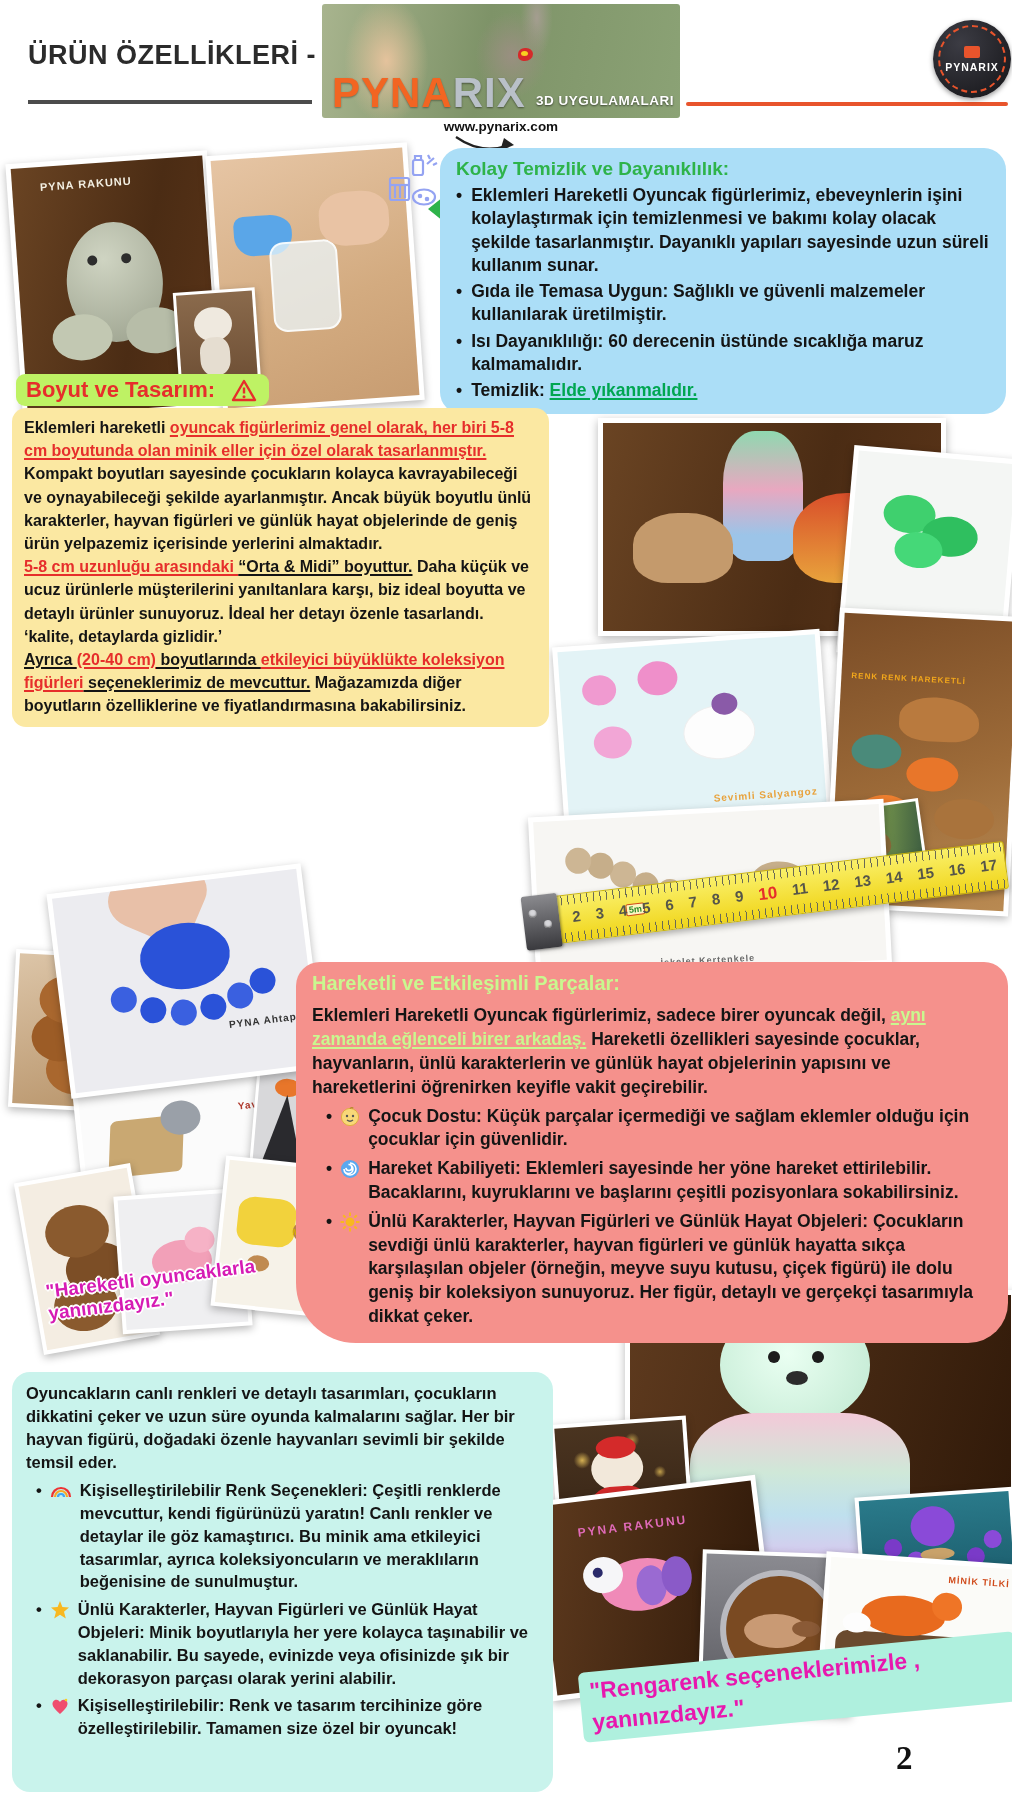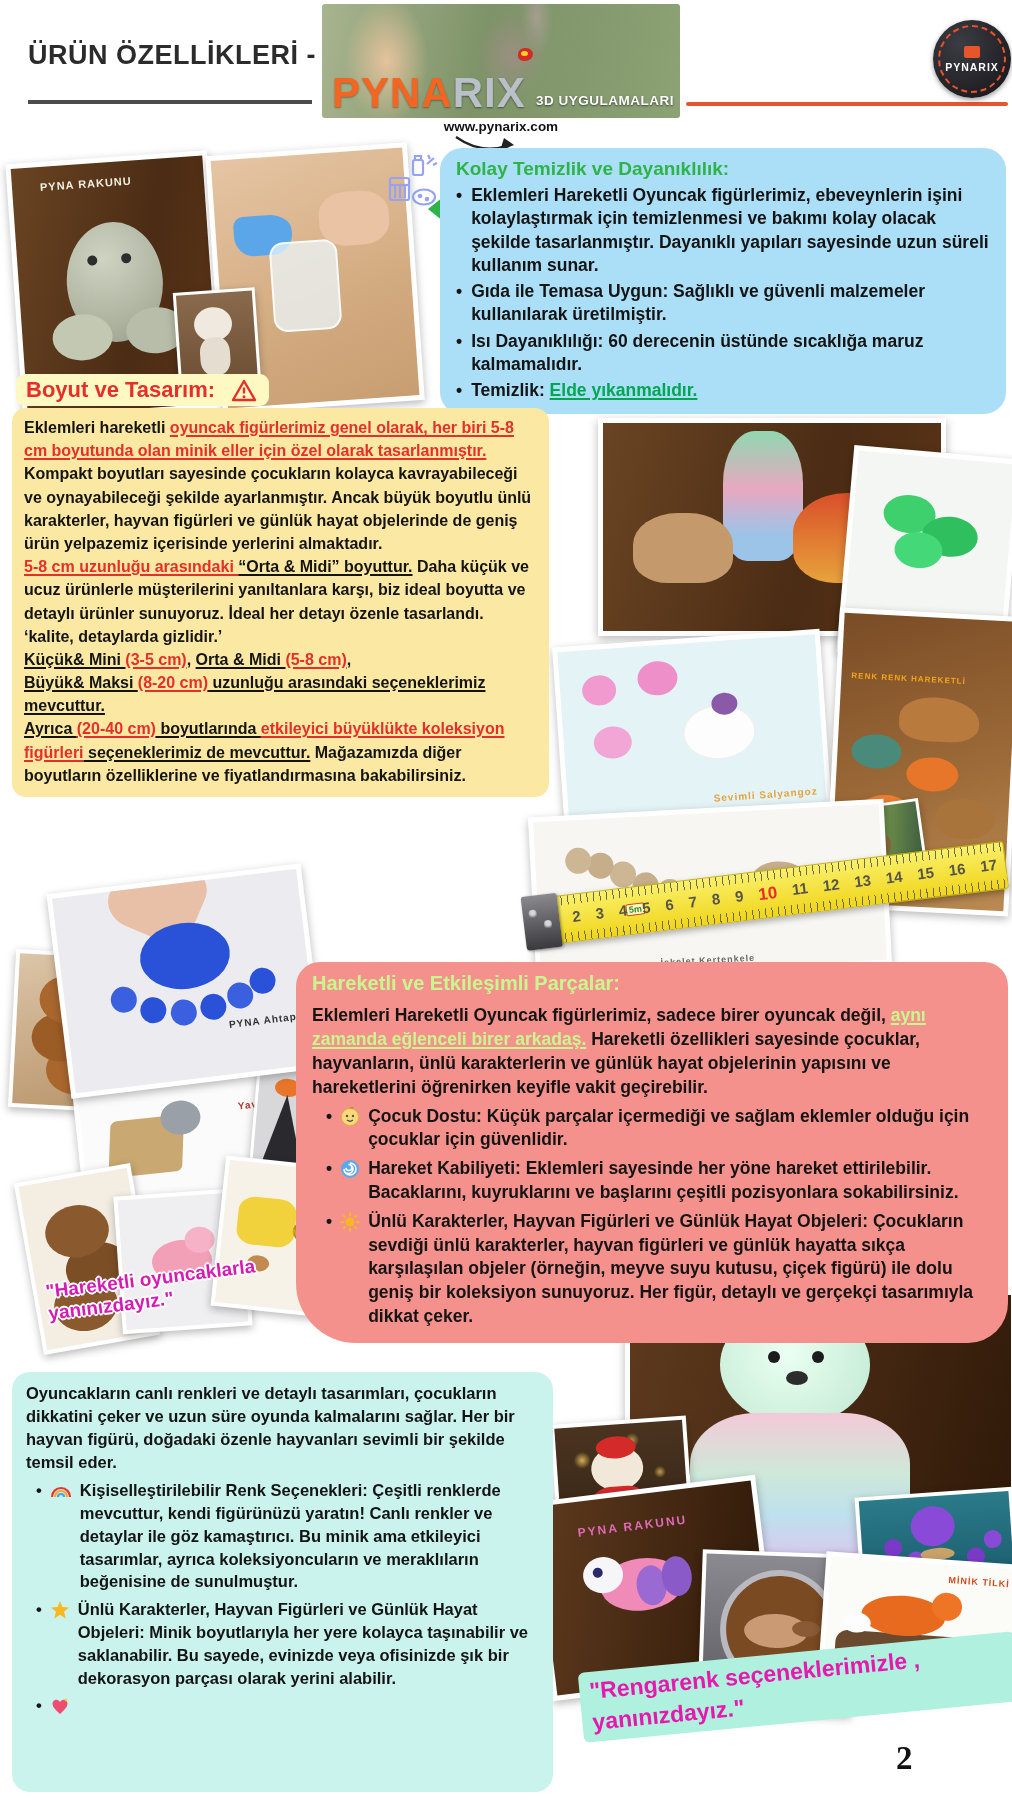--- a/index.html
+++ b/index.html
@@ -37,21 +37,21 @@
   .ph{position:relative;width:100%;height:100%;overflow:hidden;}
   .cap{position:absolute;font-size:10px;letter-spacing:1px;white-space:nowrap;}
   .blob{position:absolute;border-radius:50%;}
   
   .sec-blue{left:440px;top:148px;width:566px;background:#abdef7;border-radius:22px;
             padding:10px 16px 12px 16px;box-sizing:border-box;z-index:5;}
   .sec-blue h2{margin:0 0 4px 0;font-size:19px;color:#2eb34a;}
   .brow{display:flex;gap:9px;font-size:17.5px;line-height:1.33;margin-top:3px;}
   .brow .dot{flex:0 0 auto;}
   .glink{color:#00a651;text-decoration:underline;text-decoration-thickness:2px;text-underline-offset:2px;}
-  .sec-yellow-h{left:16px;top:374px;background:#fef9c3;border-radius:9px;padding:3px 12px 3px 10px;
+  .sec-yellow-h{left:16px;top:374px;background:#bef264;border-radius:9px;padding:3px 12px 3px 10px;
                 font-size:22px;color:#e62e2b;display:flex;align-items:center;gap:16px;z-index:6;}
   .sec-yellow{left:12px;top:408px;width:537px;background:#fbe8a2;border-radius:14px;
               padding:8px 12px 10px 12px;box-sizing:border-box;font-size:16px;line-height:1.45;z-index:5;}
   .u{text-decoration:underline;text-decoration-thickness:2px;text-underline-offset:2px;}
   .red{color:#e62e2b;}
   .ico-inline{display:inline-block;vertical-align:middle;margin:0 4px;}
   .sec-pink{left:296px;top:962px;width:712px;background:#f5918c;border-radius:24px 24px 40px 60px;
             padding:10px 16px 14px 16px;box-sizing:border-box;z-index:5;}
   .sec-pink h2{margin:0 0 8px 0;font-size:20px;color:#c9f78f;}
   .sec-pink .body{font-size:17.5px;line-height:1.38;}
@@ -183,24 +183,20 @@
     </svg>
   </div>
   <div class="abs sec-yellow">
     <div>
       <span>Eklemleri hareketli </span><span class="red u">oyuncak figürlerimiz genel olarak, her biri 5-8 cm boyutunda olan minik eller için özel olarak tasarlanmıştır.</span><span> Kompakt boyutları sayesinde çocukların kolayca kavrayabileceği ve oynayabileceği şekilde ayarlanmıştır. Ancak büyük boyutlu ünlü karakterler, hayvan figürleri ve günlük hayat objelerinde de geniş ürün yelpazemiz içerisinde yerlerini almaktadır.</span>
     </div>
     <div>
       <span class="red u">5-8 cm uzunluğu arasındaki </span><span class="u">“Orta &amp; Midi” boyuttur.</span><span>  Daha küçük ve ucuz ürünlerle müşterilerini yanıltanlara karşı, biz ideal boyutta ve detaylı ürünler sunuyoruz. İdeal her detayı özenle tasarlandı. ‘kalite, detaylarda gizlidir.’</span>
     </div>
     <div>
-      <span class="u">Küçük&amp; Mini </span><span class="red u">(3-5 cm)</span><span>, </span><span class="u">Orta &amp; Midi </span><span class="red u">(5-8 cm)</span><span>,</span><br>
-      <span class="u">Büyük&amp; Maksi </span><span class="red u">(8-20 cm)</span><span class="u"> uzunluğu arasındaki seçeneklerimiz mevcuttur.</span>
-    </div>
-    <div>
       <span class="u">Ayrıca </span><span class="red u">(20-40 cm)</span><span class="u"> boyutlarında </span><span class="red u">etkileyici büyüklükte koleksiyon figürleri</span><span class="u"> seçeneklerimiz de mevcuttur.</span><span> Mağazamızda diğer boyutların özelliklerine ve fiyatlandırmasına bakabilirsiniz.</span>
     </div>
   </div>
 
   <div class="photo" style="left:598px;top:418px;width:338px;height:208px;z-index:1;">
     <div class="ph wood">
       <div class="blob" style="left:120px;top:8px;width:80px;height:130px;background:linear-gradient(180deg,#8fd8b0,#e8a8c0 45%,#9cc4e8 80%);border-radius:40% 40% 30% 30%;"></div>
       <div class="blob" style="left:30px;top:90px;width:100px;height:70px;background:#c49a6c;border-radius:45% 45% 35% 35%;"></div>
       <div class="blob" style="left:190px;top:70px;width:120px;height:90px;background:linear-gradient(180deg,#d94f2a,#e8a33c);border-radius:45% 45% 35% 35%;"></div>
     </div>
@@ -382,20 +378,21 @@
         <polygon points="10,1 12.4,7 19,7.5 14,11.8 15.8,18.5 10,14.8 4.2,18.5 6,11.8 1,7.5 7.6,7" fill="#f8b820"></polygon>
       </svg>
       <span>Ünlü Karakterler, Hayvan Figürleri ve Günlük Hayat Objeleri: Minik boyutlarıyla her yere kolayca taşınabilir ve saklanabilir. Bu sayede, evinizde veya ofisinizde şık bir dekorasyon parçası olarak yerini alabilir.</span>
     </div>
     <div class="crow">
         <span>•</span>
       <svg width="20" height="18" style="flex:0 0 auto;margin-top:3px;">
         <path d="M10 17 C3 11 1 7 3.5 4 C6 1.5 9 3 10 5 C11 3 14 1.5 16.5 4 C19 7 17 11 10 17 Z" fill="#ef4d6e"></path>
         <circle cx="16" cy="3" r="1.3" fill="#f8d020"></circle>
       </svg>
+      <span>Kişiselleştirilebilir: Renk ve tasarım tercihinize göre özelleştirilebilir. Tamamen size özel bir oyuncak!</span>
     </div>
   </div>
 
   <div class="photo" style="left:625px;top:1290px;width:381px;height:303px;z-index:1;">
     <div class="ph wood2">
       <div class="blob" style="left:90px;top:10px;width:150px;height:120px;background:radial-gradient(circle at 45% 40%,#eafff2,#bfe8d0);"></div>
       <div class="blob" style="left:78px;top:2px;width:40px;height:40px;background:#d8f0e0;"></div>
       <div class="blob" style="left:212px;top:2px;width:40px;height:40px;background:#d8f0e0;"></div>
       <div class="blob" style="left:138px;top:56px;width:12px;height:12px;background:#1c1c1c;"></div>
       <div class="blob" style="left:182px;top:56px;width:12px;height:12px;background:#1c1c1c;"></div>

